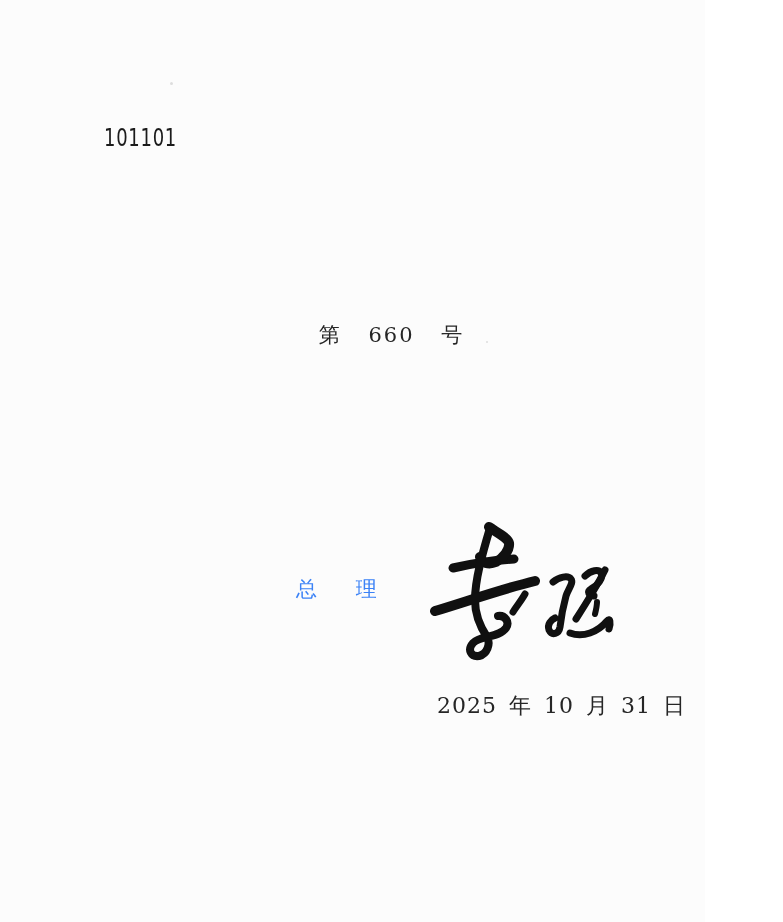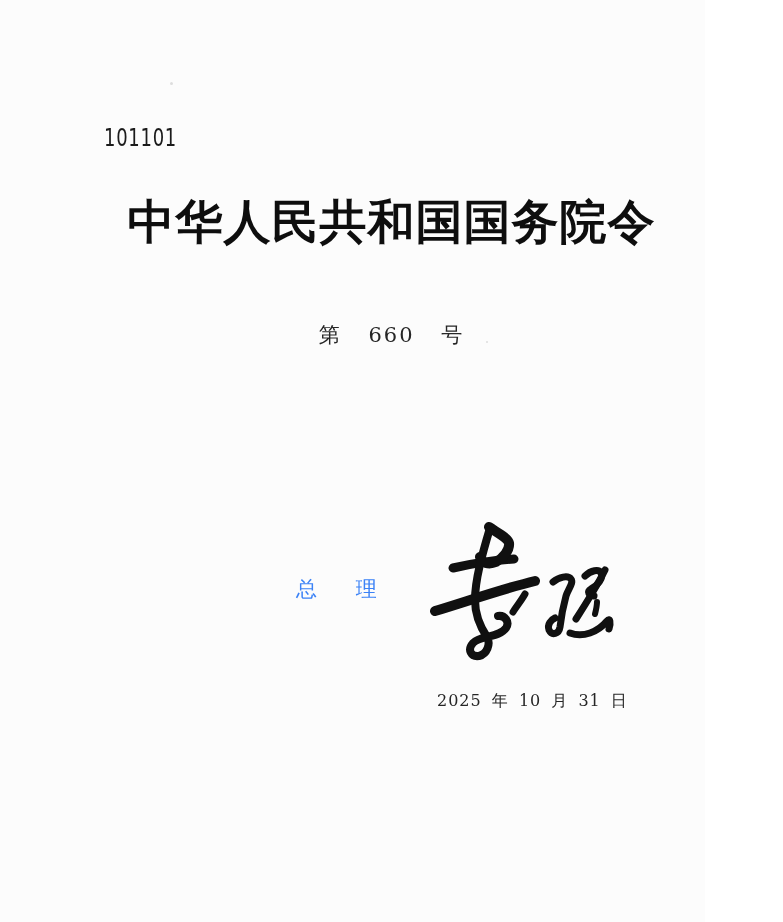--- a/index.html
+++ b/index.html
@@ -82,21 +82,21 @@
     position: absolute;
     left: 425px;
     top: 510px;
     width: 210px;
     height: 160px;
   }
   .decree-date {
     position: absolute;
     left: 437px;
     top: 691px;
-    font-size: 16px;
+    font-size: 22px;
     letter-spacing: 1px;
     word-spacing: 4px;
     color: #262626;
     white-space: nowrap;
   }
   .speckle {
     position: absolute;
     width: 3px;
     height: 3px;
     border-radius: 50%;
@@ -105,21 +105,20 @@
   .speckle.s1 { left: 170px; top: 82px; }
   .speckle.s2 { left: 486px; top: 341px; width: 2px; height: 2px; }
 </style>
 </head>
 <body>
 
 <div class="page">
 
   <div class="doc-number">101101</div>
 
-  <div class="decree-title">中华人民共和国国务院令</div>
 
   <div class="order-number">第 660 号</div>
 
 
   <div class="premier-label">总 理</div>
 
   <svg class="signature" viewBox="0 0 210 160" width="210" height="160" xmlns="http://www.w3.org/2000/svg" aria-label="李强">
     <g stroke="#101010" fill="none" stroke-linecap="round" stroke-linejoin="round">
 
       <path d="M28,58 C45,54 70,50 89,49" stroke-width="9"></path>

